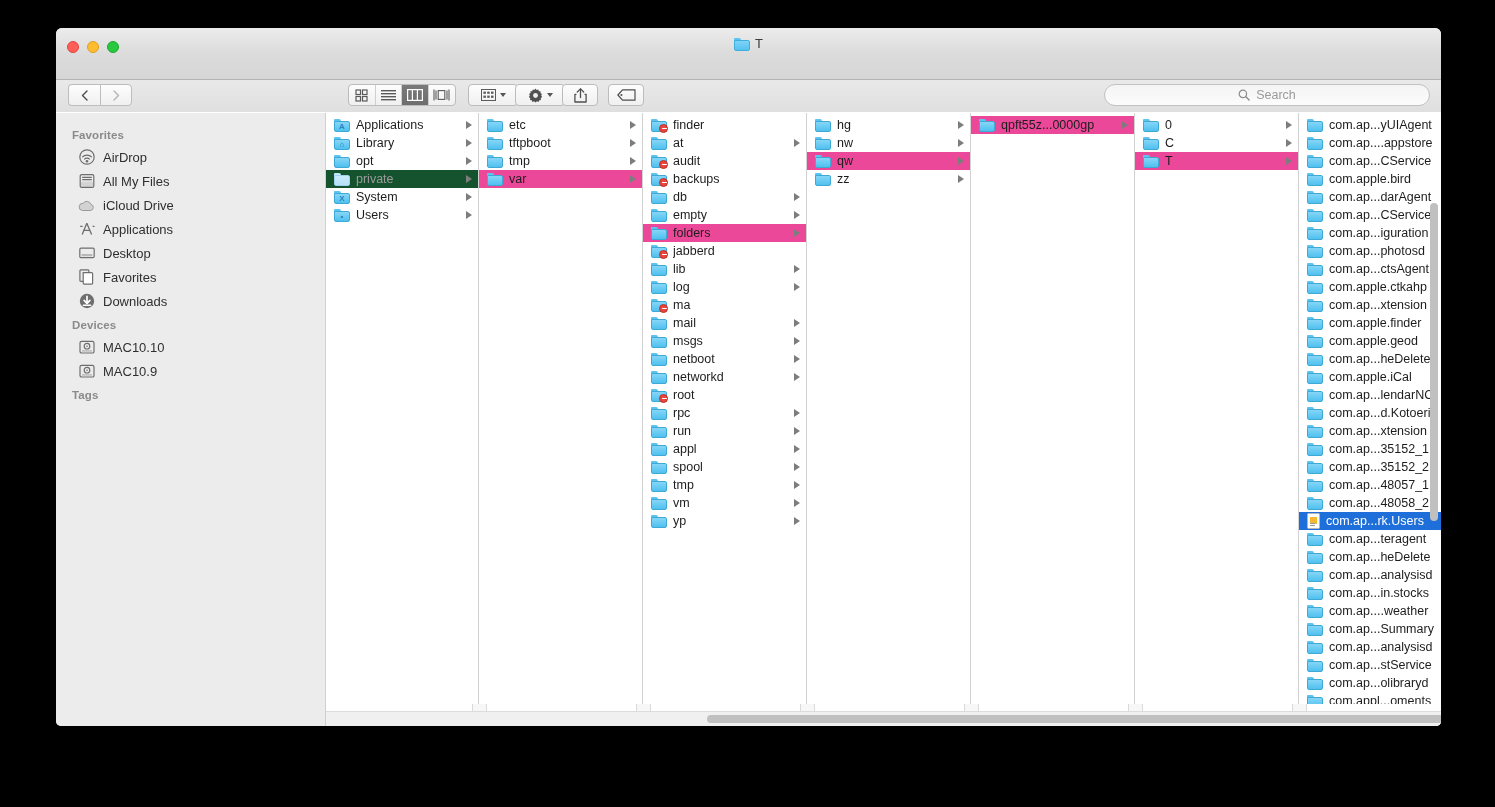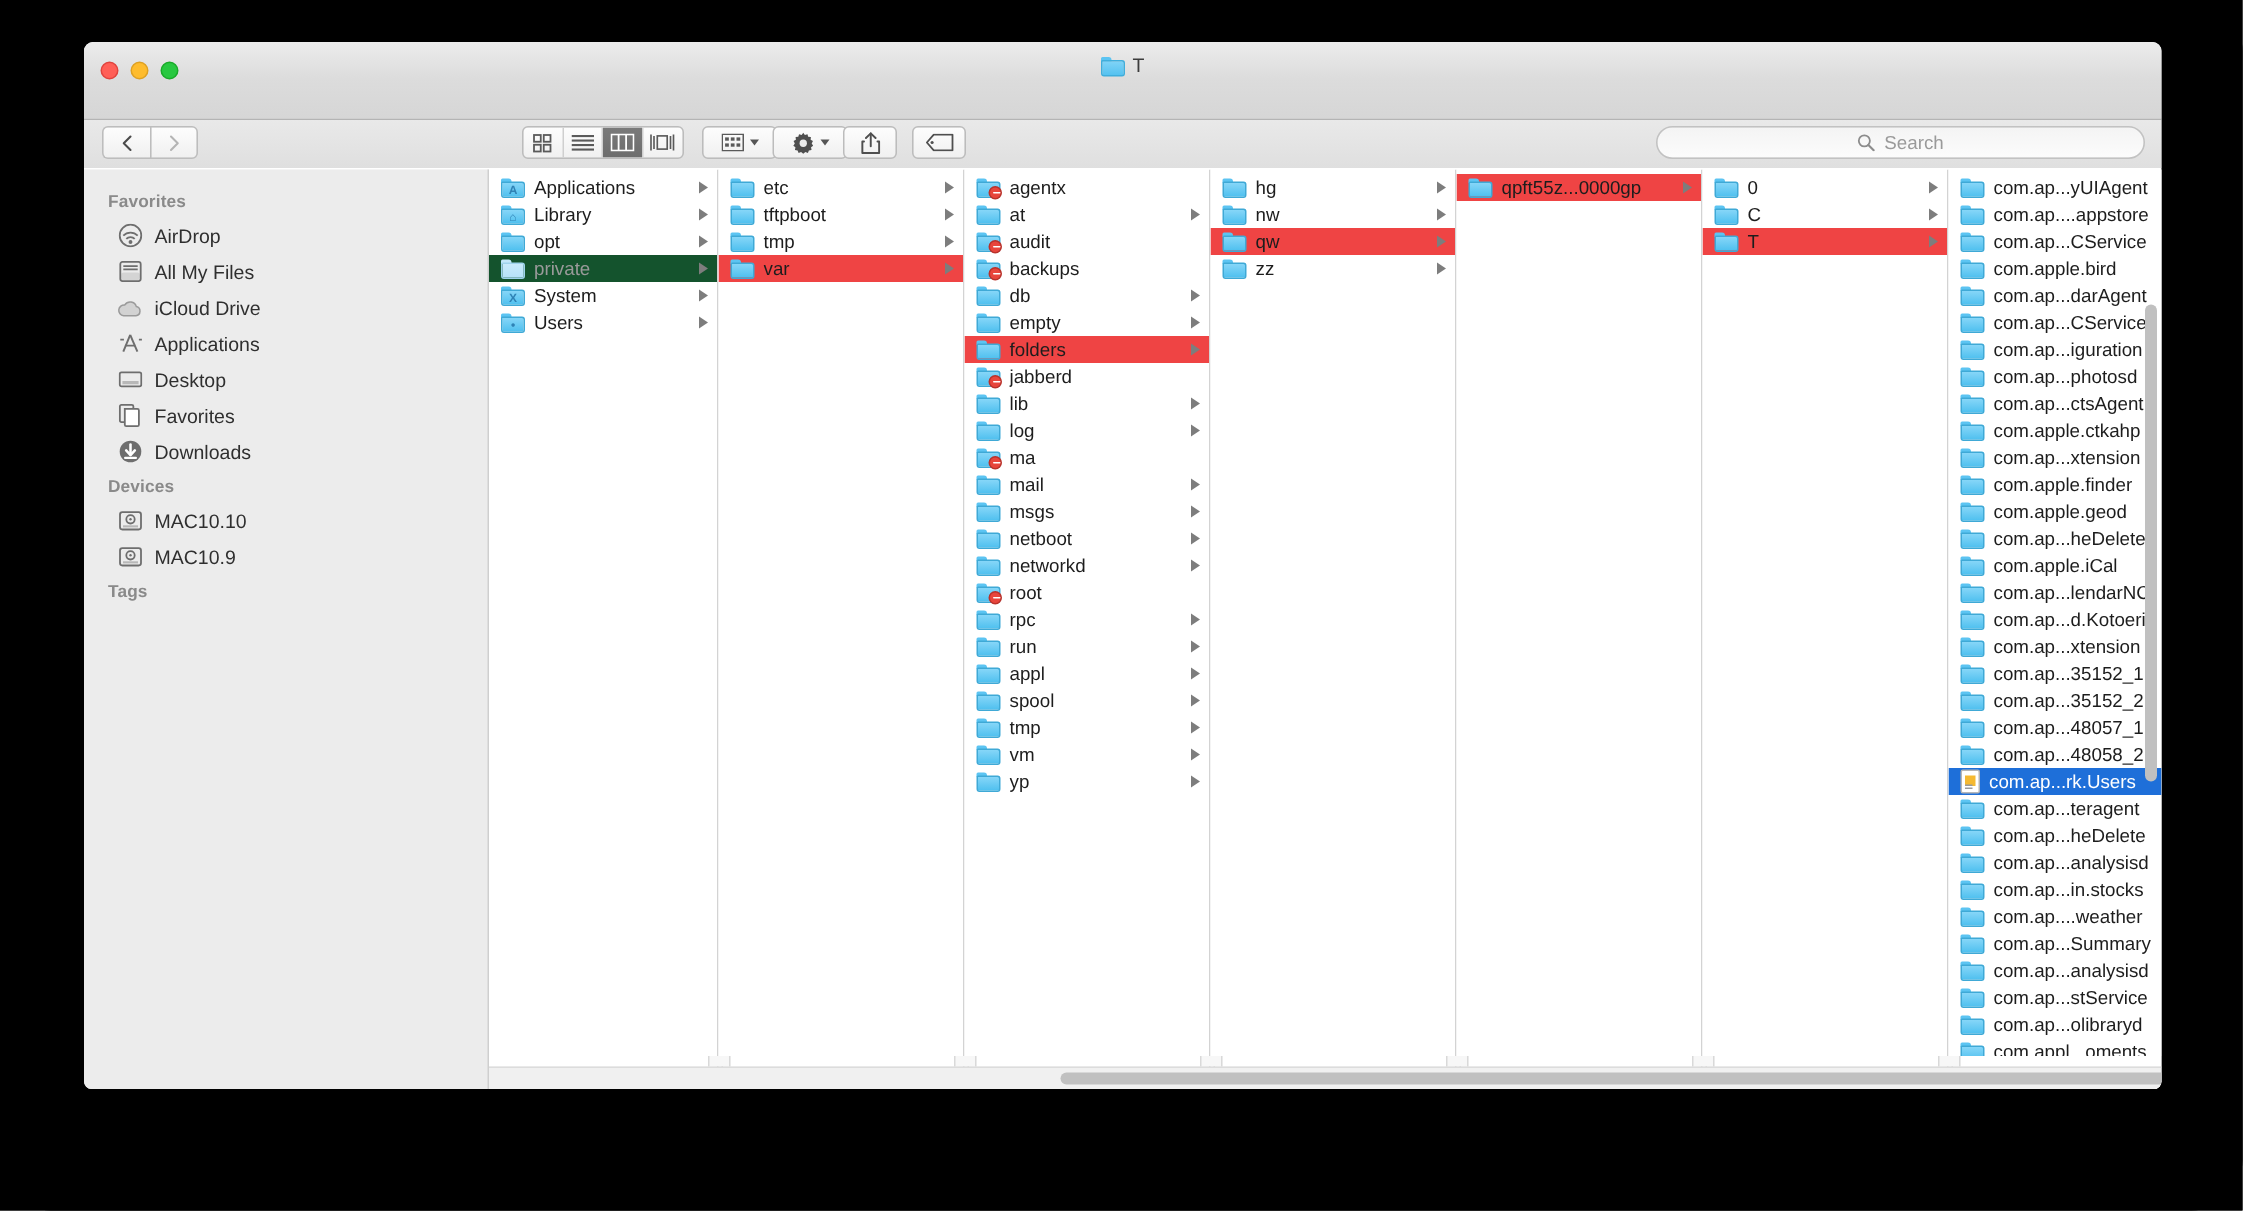--- a/index.html
+++ b/index.html
@@ -236,21 +236,21 @@
     height: 18px;
     display: flex;
     align-items: center;
     padding: 0 4px 0 8px;
     gap: 6px;
     font-size: 12.5px;
     color: #1d1d1d;
     white-space: nowrap;
     box-sizing: border-box;
   }
-  .row.sel-inactive { background: #ef4444; }
+  .row.sel-inactive { background: #ec4899; }
   .row.sel-active   { background: #1e6fd9; color: #ffffff; }
   .row.sel-dim      { background: #14532d; color: #9a9a9a; }
 
   .row .label { flex: 1; overflow: hidden; text-overflow: clip; }
   .arrow {
     width: 0; height: 0;
     border-top: 4.5px solid transparent;
     border-bottom: 4.5px solid transparent;
     border-left: 6px solid #7d7d7d;
     flex: none;
@@ -690,21 +690,21 @@
               </div>
             </div>
             <div class="column" style="width: 164px;">
               <div class="col-list">
                 <div class="row">
                   <span class="fico">
                     <span class="tab"></span>
                     <span class="bod"></span>
                     <span class="badge"></span>
                   </span>
-                  <span class="label">agentx</span>
+                  <span class="label">finder</span>
                 </div>
                 <div class="row">
                   <span class="fico">
                     <span class="tab"></span>
                     <span class="bod"></span>
                   </span>
                   <span class="label">at</span>
                   <span class="arrow"></span>
                 </div>
                 <div class="row">

